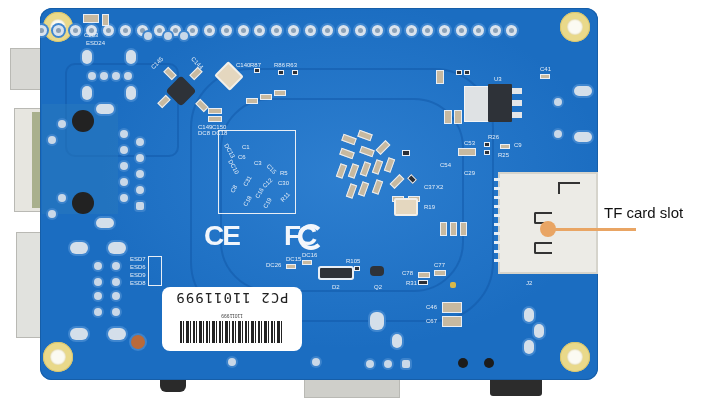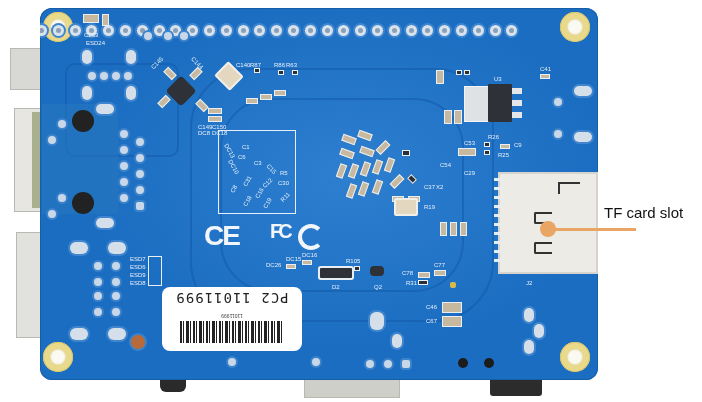--- a/index.html
+++ b/index.html
@@ -186,21 +186,21 @@
   <div class="abs silk" style="left:238px;top:172px;">C30</div>
   <div class="abs silk" style="left:222px;top:172px;transform:rotate(-45deg);">C12</div>
   <div class="abs silk" style="left:214px;top:182px;transform:rotate(-60deg);">C16</div>
   <div class="abs silk" style="left:202px;top:170px;transform:rotate(-60deg);">C31</div>
   <div class="abs silk" style="left:240px;top:186px;transform:rotate(-45deg);">R11</div>
   <div class="abs silk" style="left:222px;top:192px;transform:rotate(-60deg);">C19</div>
   <div class="abs silk" style="left:202px;top:190px;transform:rotate(-60deg);">C18</div>
   <div class="abs silk" style="left:190px;top:178px;transform:rotate(-60deg);">C8</div>
 
   <div class="abs logo" style="left:164px;top:212px;font-size:28px;letter-spacing:-2px;">CE</div>
-  <div class="abs logo" style="left:230px;top:212px;font-size:20px;letter-spacing:-4px;">FC</div>
+  <div class="abs logo" style="left:244px;top:212px;font-size:28px;letter-spacing:-4px;">FC</div>
   <div class="abs" style="left:258px;top:216px;width:18px;height:18px;border-radius:50%;border:4px solid #f2f6fb;border-right-color:transparent;"></div>
 
   <div class="abs" style="left:290px;top:120px;width:100px;height:100px;">
     <div class="abs smd" style="left:12px;top:8px;width:14px;height:7px;transform:rotate(20deg);"></div>
     <div class="abs smd" style="left:28px;top:4px;width:14px;height:7px;transform:rotate(20deg);"></div>
     <div class="abs smd" style="left:10px;top:22px;width:14px;height:7px;transform:rotate(20deg);"></div>
     <div class="abs smd" style="left:30px;top:20px;width:14px;height:7px;transform:rotate(20deg);"></div>
     <div class="abs smd" style="left:46px;top:16px;width:14px;height:7px;transform:rotate(-45deg);"></div>
     <div class="abs smd" style="left:8px;top:36px;width:7px;height:14px;transform:rotate(20deg);"></div>
     <div class="abs smd" style="left:20px;top:36px;width:7px;height:14px;transform:rotate(20deg);"></div>

